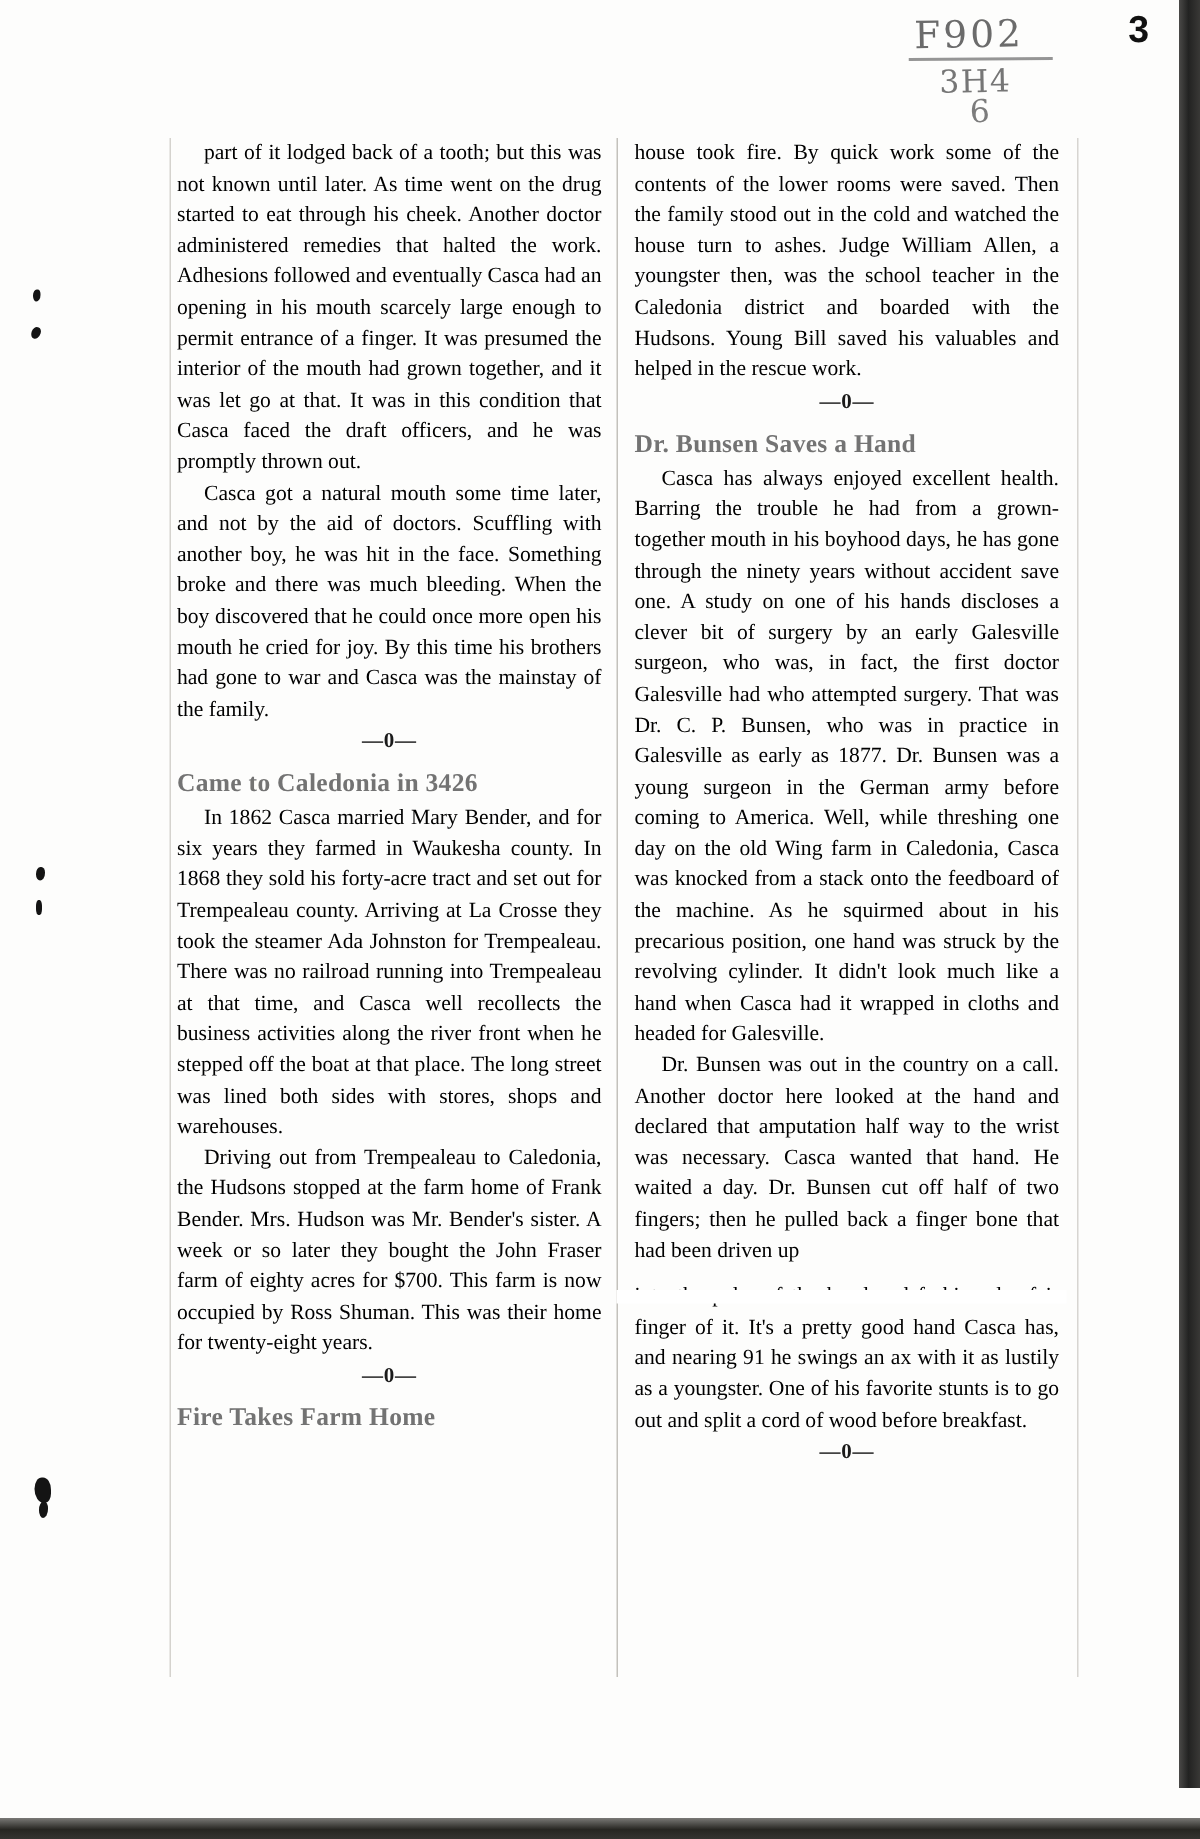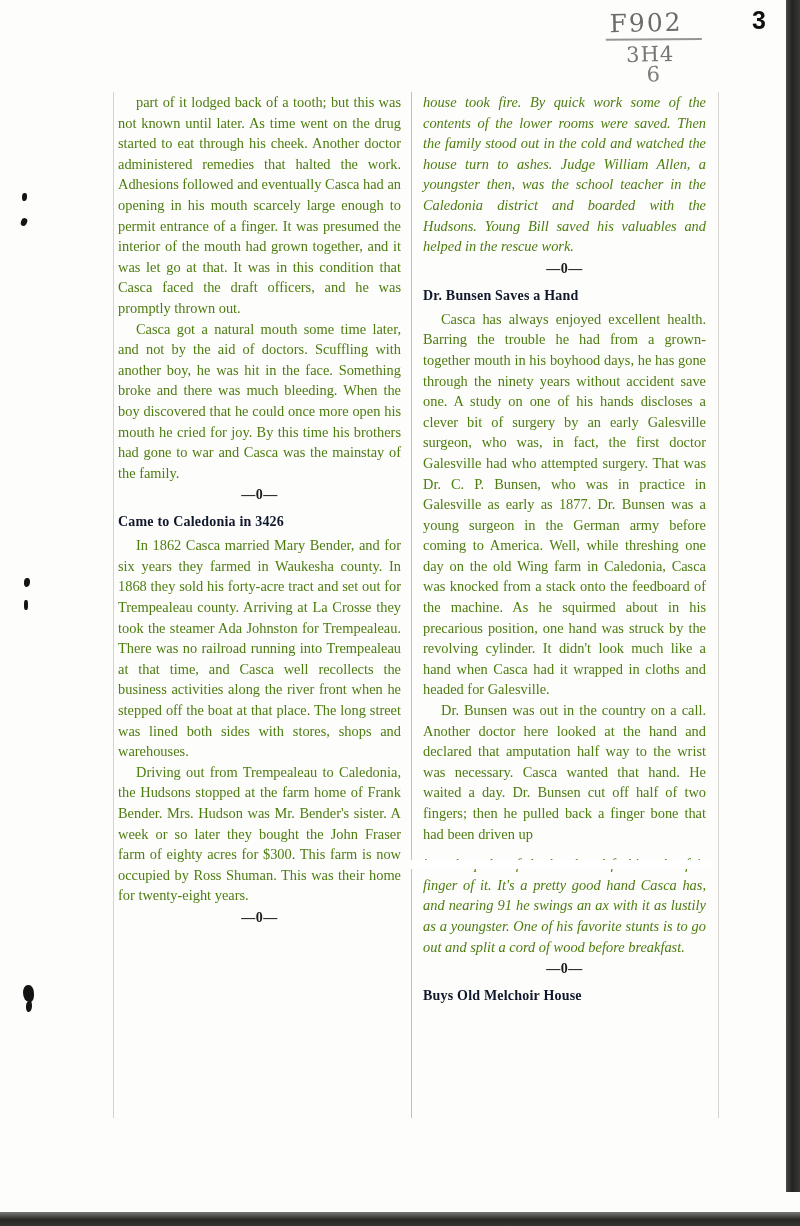--- a/index.html
+++ b/index.html
@@ -168,36 +168,35 @@
     height: 9px;
     background: #ffffff;
   }
 
   p.body {
     margin: 0;
     font-size: 14.4px;
     line-height: 20.6px;
     text-align: justify;
     text-indent: 18px;
-    color: #4d7c0f;
+    color: #000000;
     hyphens: none;
   }
   p.body.cont {
     text-indent: 0;
-    font-style: italic;
   }
 
   h2.headline {
     margin: 7px 0 2px 0;
     font-family: "Liberation Serif", "DejaVu Serif", serif;
-    font-size: 14px;
+    font-size: 17px;
     font-weight: 700;
     line-height: 23px;
     letter-spacing: 0.2px;
-    color: #0f172a;
+    color: #737373;
     text-align: left;
   }
 
   .divider {
     margin: 4px 0 3px 0;
     text-align: center;
     font-size: 14px;
     font-weight: 700;
     letter-spacing: 0.5px;
     color: #1a1a1a;
@@ -239,24 +238,25 @@
       <p class="body">part of it lodged back of a tooth; but this was not known until later. As time went on the drug started to eat through his cheek. Another doctor administered remedies that halted the work. Adhesions followed and eventually Casca had an opening in his mouth scarcely large enough to permit entrance of a finger. It was presumed the interior of the mouth had grown together, and it was let go at that. It was in this condition that Casca faced the draft officers, and he was promptly thrown out.</p>
 
       <p class="body">Casca got a natural mouth some time later, and not by the aid of doctors. Scuffling with another boy, he was hit in the face. Something broke and there was much bleeding. When the boy discovered that he could once more open his mouth he cried for joy. By this time his brothers had gone to war and Casca was the mainstay of the family.</p>
 
       <div class="divider">—0—</div>
 
       <h2 class="headline">Came to Caledonia in 3426</h2>
 
       <p class="body">In 1862 Casca married Mary Bender, and for six years they farmed in Waukesha county. In 1868 they sold his forty-acre tract and set out for Trempealeau county. Arriving at La Crosse they took the steamer Ada Johnston for Trempealeau. There was no railroad running into Trempealeau at that time, and Casca well recollects the business activities along the river front when he stepped off the boat at that place. The long street was lined both sides with stores, shops and warehouses.</p>
 
-      <p class="body">Driving out from Trempealeau to Caledonia, the Hudsons stopped at the farm home of Frank Bender. Mrs. Hudson was Mr. Bender's sister. A week or so later they bought the John Fraser farm of eighty acres for $300. This farm is now occupied by Ross Shuman. This was their home for twenty-eight years.</p>
-
-      <div class="divider">—0—</div>
-
+      <p class="body">Driving out from Trempealeau to Caledonia, the Hudsons stopped at the farm home of Frank Bender. Mrs. Hudson was Mr. Bender's sister. A week or so later they bought the John Fraser farm of eighty acres for $700. This farm is now occupied by Ross Shuman. This was their home for twenty-eight years.</p>
+
+      <div class="divider">—0—</div>
+
+      <h2 class="headline">Fire Takes Farm Home</h2>
 
     </div>
 
     <div class="column col-right">
 
       <p class="body cont">house took fire. By quick work some of the contents of the lower rooms were saved. Then the family stood out in the cold and watched the house turn to ashes. Judge William Allen, a youngster then, was the school teacher in the Caledonia district and boarded with the Hudsons. Young Bill saved his valuables and helped in the rescue work.</p>
 
       <div class="divider">—0—</div>
 
       <h2 class="headline">Dr. Bunsen Saves a Hand</h2>
@@ -264,18 +264,17 @@
       <p class="body">Casca has always enjoyed excellent health. Barring the trouble he had from a grown-together mouth in his boyhood days, he has gone through the ninety years without accident save one. A study on one of his hands discloses a clever bit of surgery by an early Galesville surgeon, who was, in fact, the first doctor Galesville had who attempted surgery. That was Dr. C. P. Bunsen, who was in practice in Galesville as early as 1877. Dr. Bunsen was a young surgeon in the German army before coming to America. Well, while threshing one day on the old Wing farm in Caledonia, Casca was knocked from a stack onto the feedboard of the machine. As he squirmed about in his precarious position, one hand was struck by the revolving cylinder. It didn't look much like a hand when Casca had it wrapped in cloths and headed for Galesville.</p>
 
       <p class="body">Dr. Bunsen was out in the country on a call. Another doctor here looked at the hand and declared that amputation half way to the wrist was necessary. Casca wanted that hand. He waited a day. Dr. Bunsen cut off half of two fingers; then he pulled back a finger bone that had been driven up</p>
 
       <div class="seam"></div>
 
       <p class="body cont" style="margin-top:10px;">into the palm of the hand and fashioned a fair finger of it. It's a pretty good hand Casca has, and nearing 91 he swings an ax with it as lustily as a youngster. One of his favorite stunts is to go out and split a cord of wood before breakfast.</p>
 
       <div class="divider">—0—</div>
 
-      <h2 class="headline">Buys Old Melchoir House</h2>
 
     </div>
 
   </div>
 </div>
 
 </body></html>

